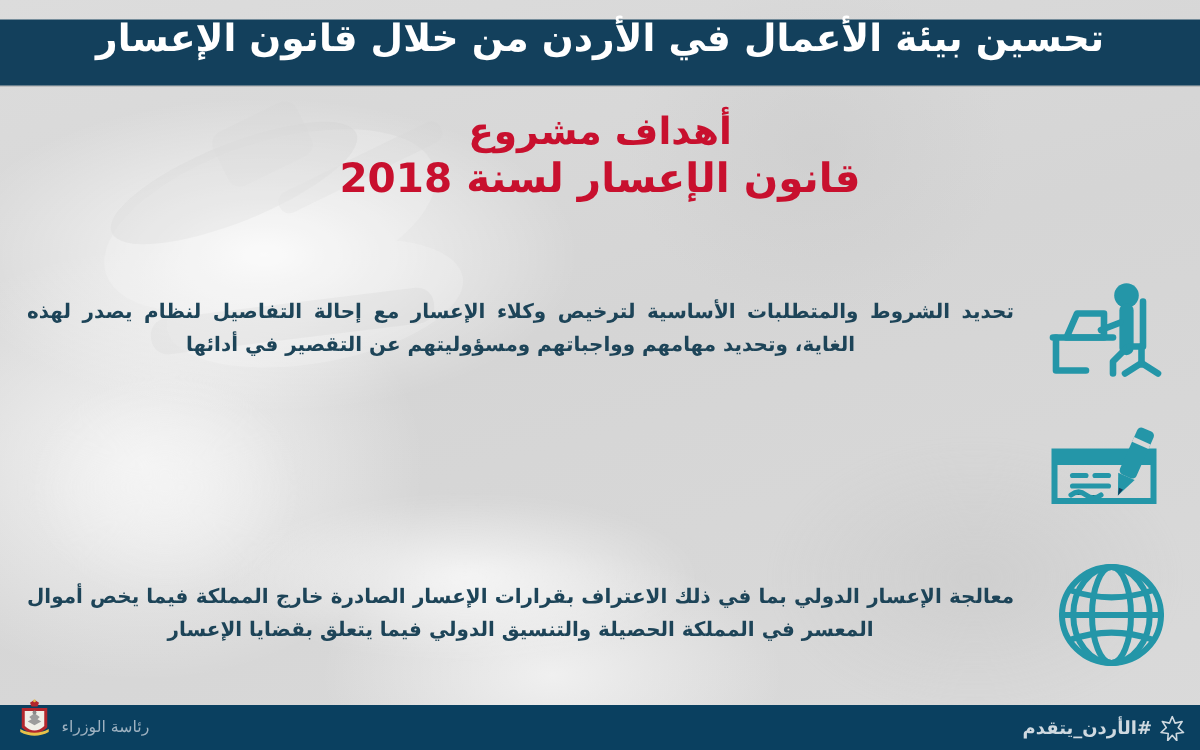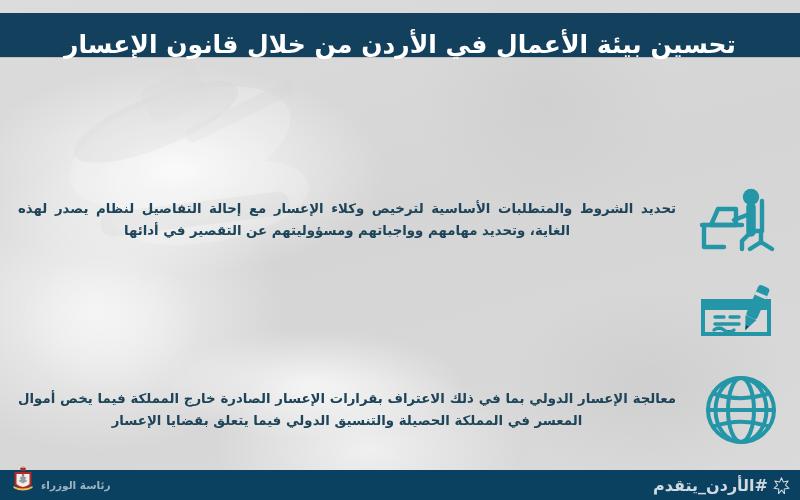--- a/index.html
+++ b/index.html
@@ -64,21 +64,21 @@
 
   
   .header-band {
     position: absolute;
     left: 0;
     top: 13px;
     width: 800px;
     height: 44px;
     background: #13405c;
     display: flex;
-    align-items: flex-end;
+    align-items: flex-start;
     justify-content: center;
     box-shadow: 0 1px 0 rgba(0,0,0,0.12);
   }
   .header-title {
     color: #ffffff;
     font-size: 25px;
     font-weight: bold;
     letter-spacing: 0px;
     line-height: 1;
     white-space: nowrap;
@@ -170,30 +170,30 @@
     gap: 5px;
   }
   .footer-left {
     display: flex;
     align-items: center;
     gap: 5px;
     flex-direction: row-reverse;
   }
   .hashtag {
     color: #cfd9e0;
-    font-size: 16px;
+    font-size: 12px;
     font-weight: bold;
     letter-spacing: 0.3px;
     direction: rtl;
     white-space: nowrap;
   }
   .ministry-name {
     color: #b9c6d2;
     font-size: 10.5px;
-    font-weight: bold;
+    font-weight: normal;
     direction: rtl;
     white-space: nowrap;
     opacity: 0.85;
   }
   .emblem {
     width: 26px;
     height: 30px;
     margin-top: -9px;
   }
   .star7 {
@@ -224,20 +224,24 @@
   </svg>
 
   <div class="bg-blob b1"></div>
   <div class="bg-blob b2"></div>
   <div class="bg-blob b3"></div>
 
   <div class="header-band">
     <div class="header-title">تحسين بيئة الأعمال في الأردن من خلال قانون الإعسار</div>
   </div>
 
+  <div class="subtitle-wrap">
+    <div class="subtitle-line1">أهداف مشروع</div>
+    <div class="subtitle-line2">قانون الإعسار لسنة 2018</div>
+  </div>
 
   <div class="rows">
 
     <div class="row">
       <div class="row-icon">
         <svg width="86" height="70" viewBox="0 0 86 70">
           <g fill="none" stroke="#2496a8" stroke-width="4.4" stroke-linecap="round" stroke-linejoin="round">
 
             <path d="M4 40 L44 40"></path>
             <path d="M6 40 L6 62 L26 62"></path>

